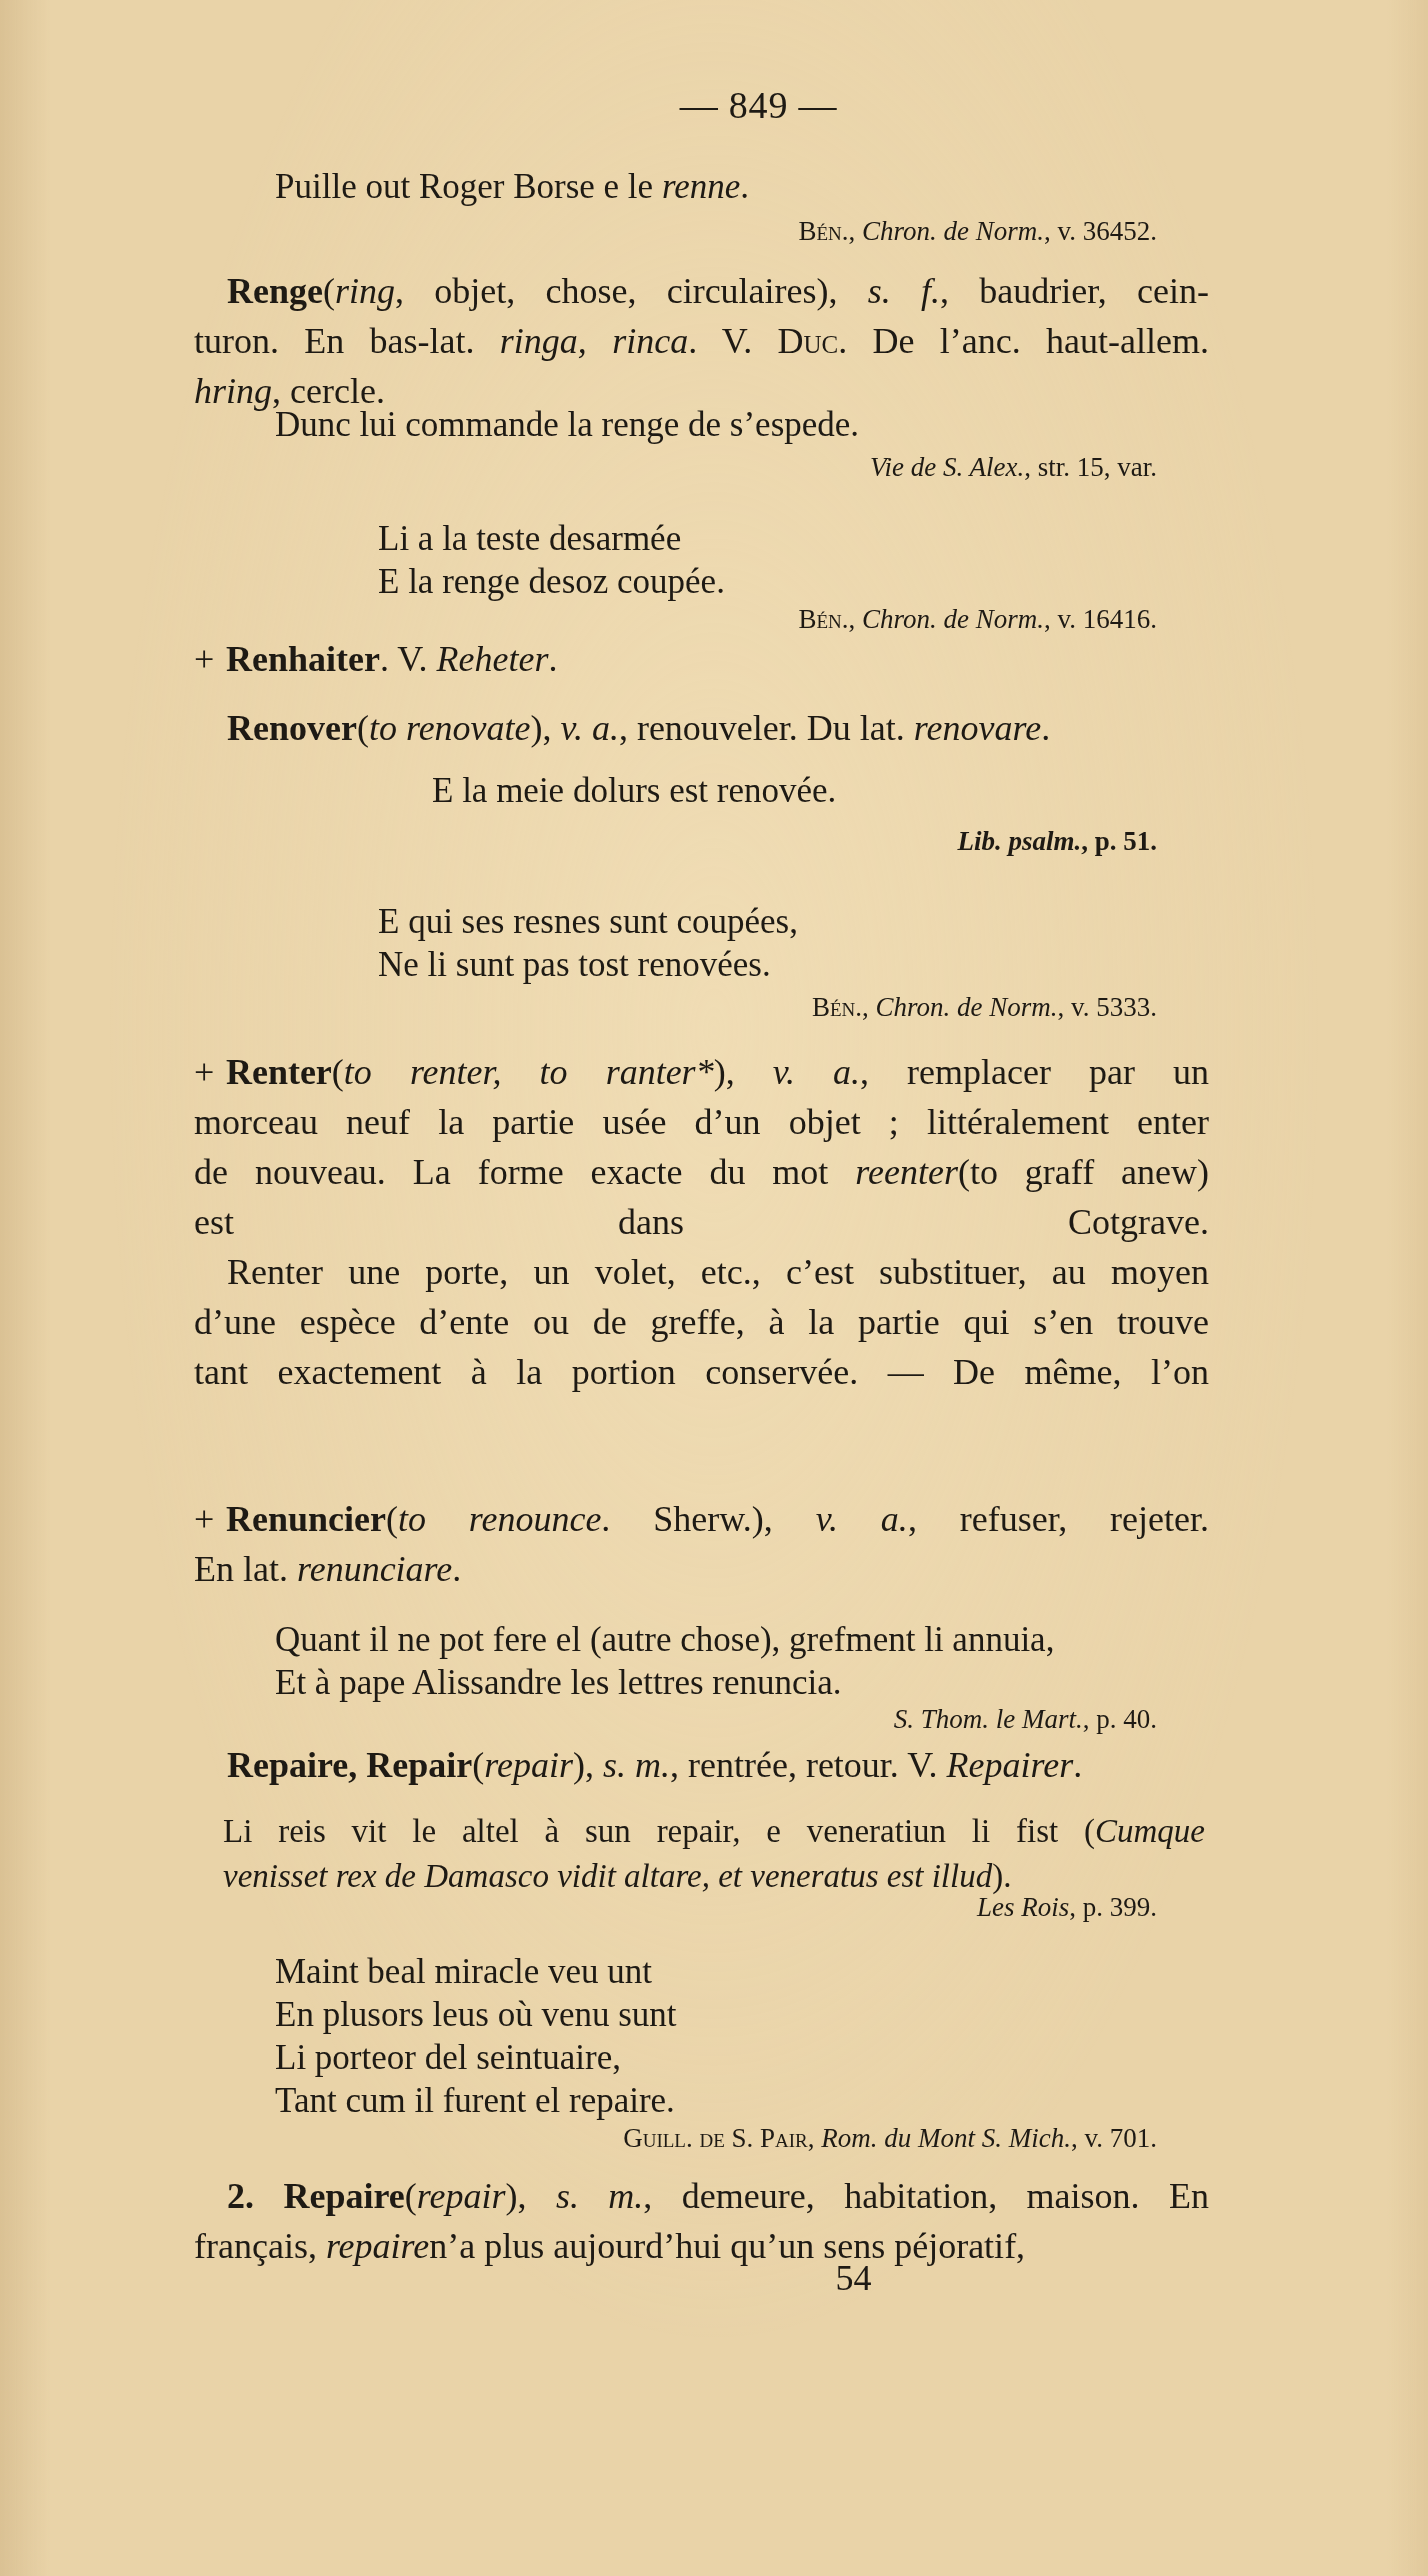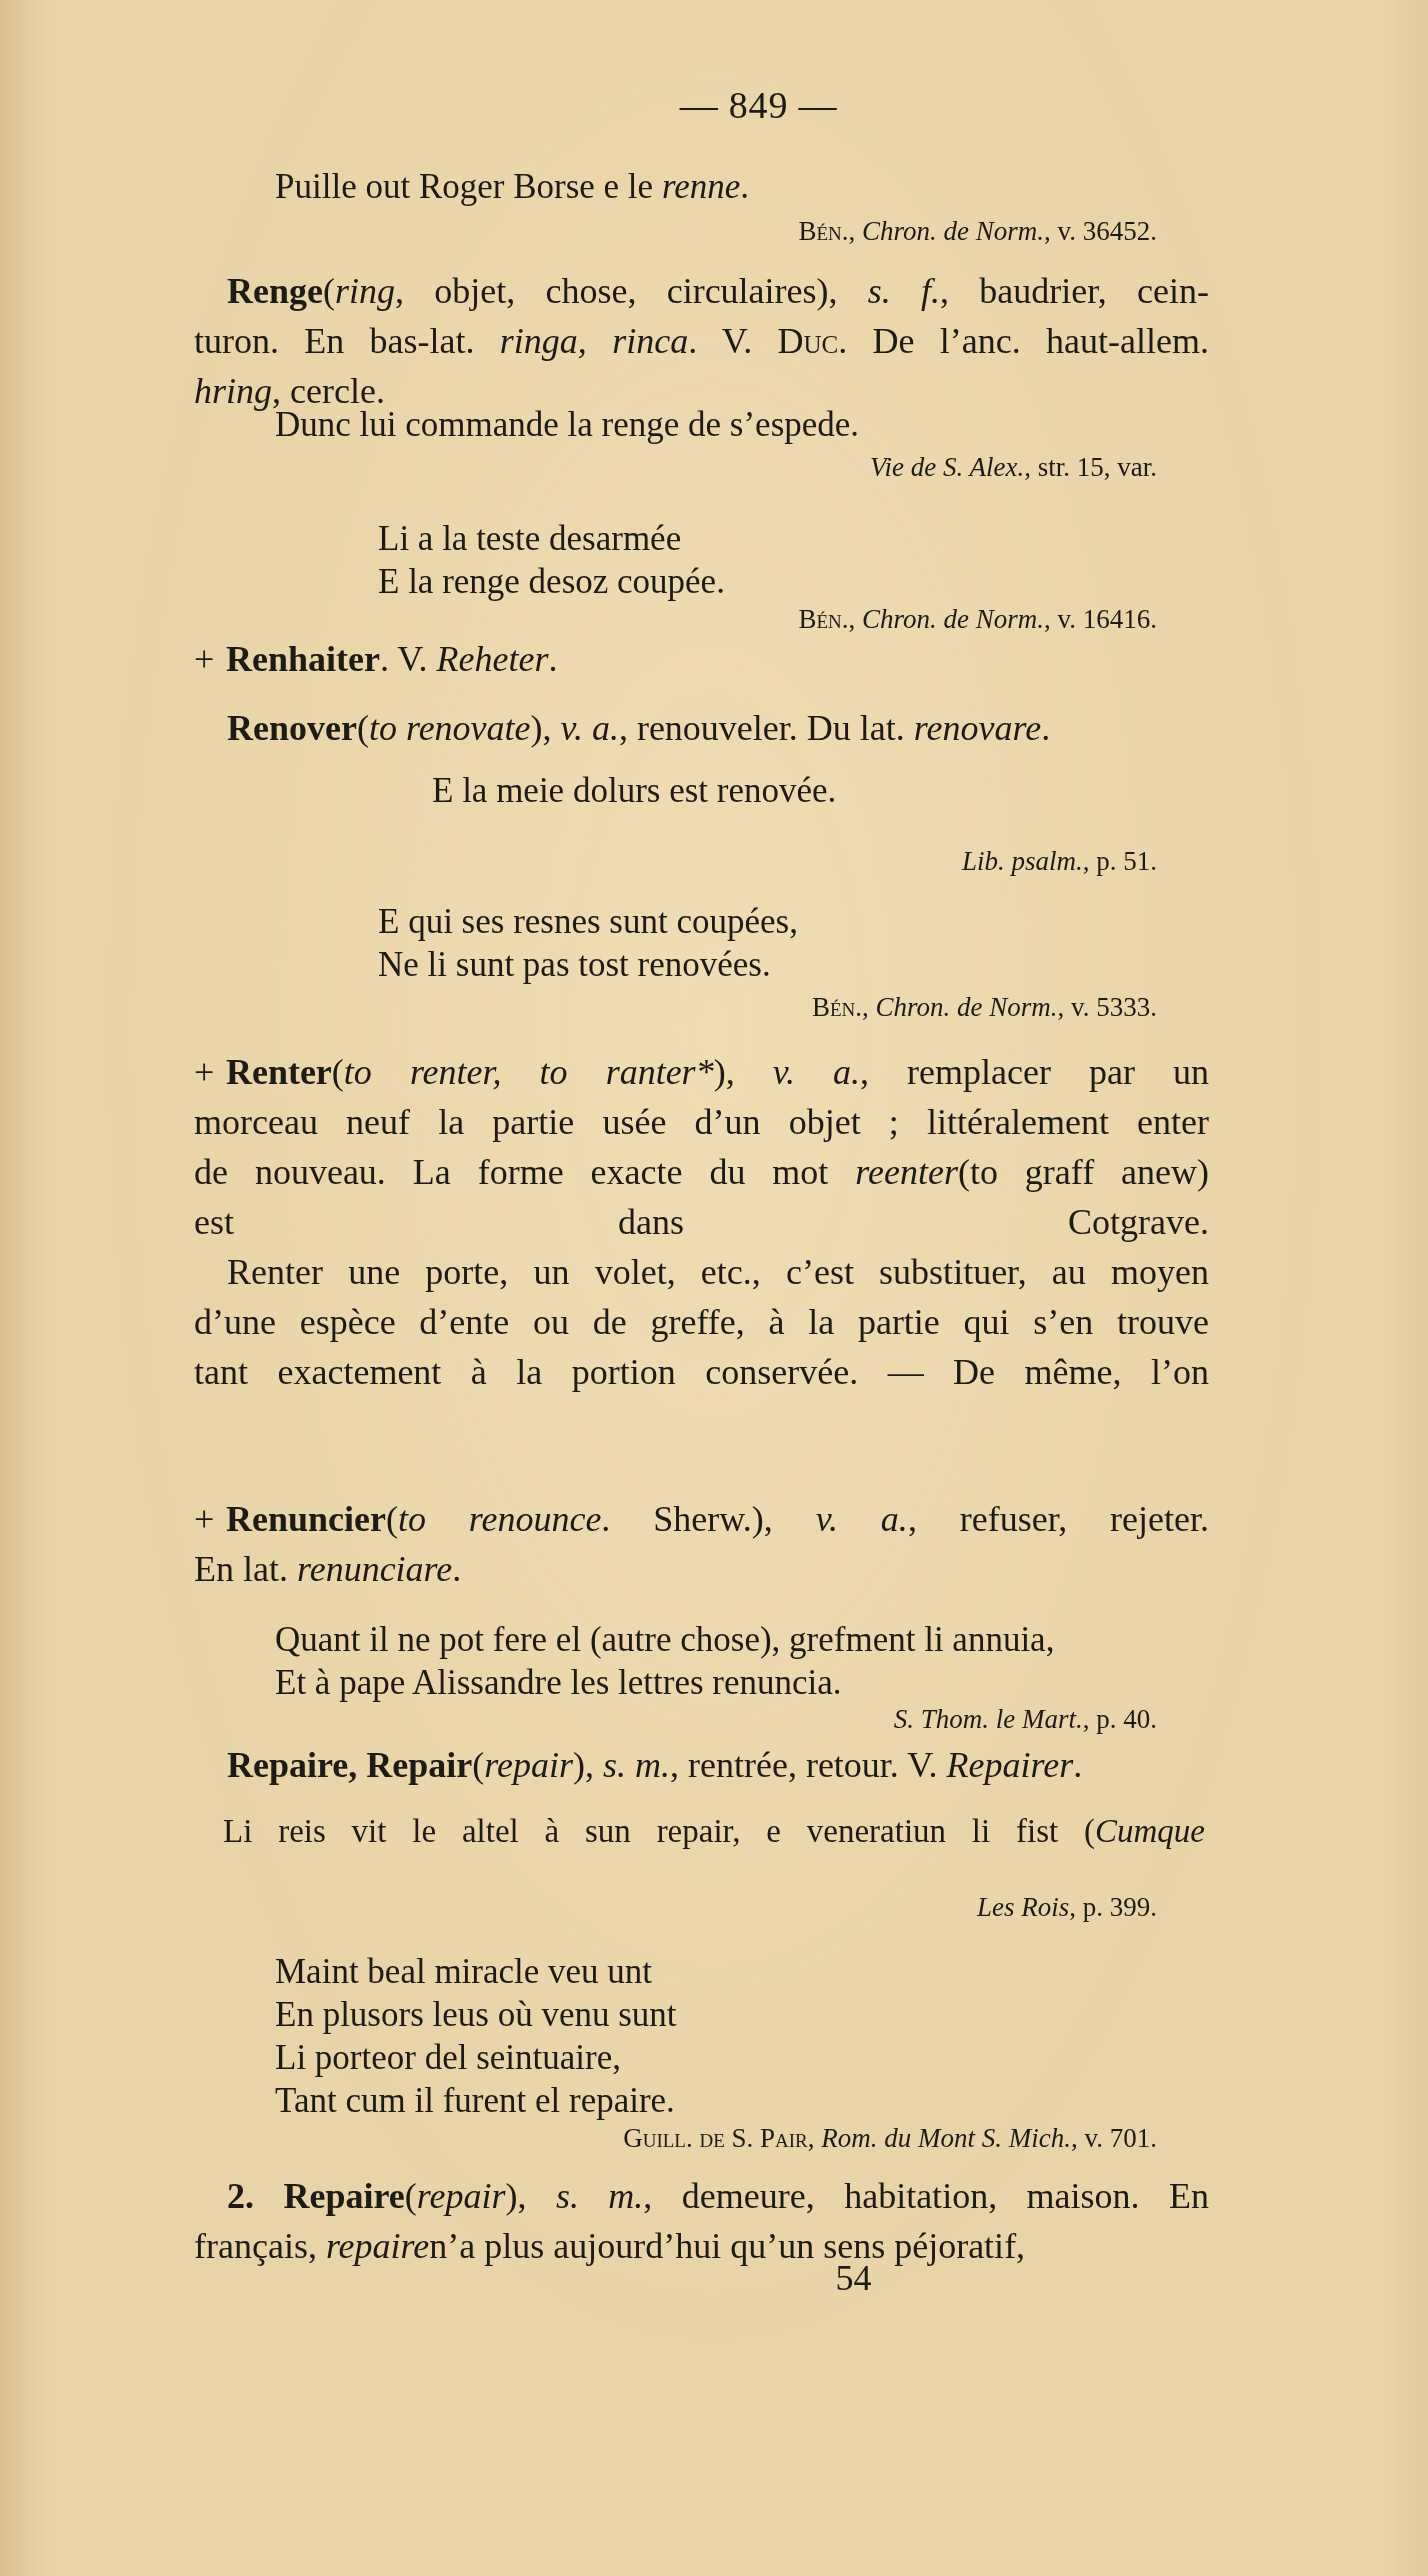--- a/index.html
+++ b/index.html
@@ -54,21 +54,21 @@
       <div class="abs cite" style="top: 604px;"><span class="sc">Bén.</span><span>, </span><span class="i">Chron. de Norm.</span><span>, v. 16416.</span></div>
       <div class="para" style="top: 634px;">
         <span class="line last" style="padding-left: 0px;"><span class="plus">+</span><span class="b">Renhaiter</span><span>. V. </span><span class="i">Reheter</span><span>.</span></span>
       </div>
       <div class="para" style="top: 703px;">
         <span class="line last" style="padding-left: 33px;"><span class="b">Renover</span><span>(</span><span class="i">to renovate</span><span>), </span><span class="i">v. a.</span><span>, renouveler. Du lat. </span><span class="i">renovare</span><span>.</span></span>
       </div>
       <div class="abs verse" style="top: 769px; left: 388px;">
         <div><span>E la meie dolurs est renovée.</span></div>
       </div>
-      <div class="abs cite" style="top: 846px;"><span class="i">Lib. psalm.</span><span>, p. 51.</span></div>
+      <div class="abs cite" style="top: 826px; font-weight: bold;"><span class="i">Lib. psalm.</span><span>, p. 51.</span></div>
       <div class="abs verse" style="top: 900px; left: 334px;">
         <div><span>E qui ses resnes sunt coupées,</span></div>
         <div><span>Ne li sunt pas tost renovées.</span></div>
       </div>
       <div class="abs cite" style="top: 992px;"><span class="sc">Bén.</span><span>, </span><span class="i">Chron. de Norm.</span><span>, v. 5333.</span></div>
       <div class="para" style="top: 1047px;">
         <span class="line" style="padding-left: 0px;"><span class="plus">+</span><span class="b">Renter</span><span>(</span><span class="i">to renter, to ranter*</span><span>), </span><span class="i">v. a.</span><span>, remplacer par un</span></span>
         <span class="line"><span>morceau neuf la partie usée d’un objet ; littéralement enter</span></span>
         <span class="line"><span>de nouveau. La forme exacte du mot </span><span class="i">reenter</span><span>(to graff anew)</span></span>
         <span class="line"><span>est dans Cotgrave.</span></span>
@@ -83,20 +83,21 @@
       <div class="abs verse" style="top: 1618px; left: 231px;">
         <div><span>Quant il ne pot fere el (autre chose), grefment li annuia,</span></div>
         <div><span>Et à pape Alissandre les lettres renuncia.</span></div>
       </div>
       <div class="abs cite" style="top: 1704px;"><span class="i">S. Thom. le Mart.</span><span>, p. 40.</span></div>
       <div class="para" style="top: 1740px;">
         <span class="line last" style="padding-left: 33px;"><span class="b">Repaire, Repair</span><span>(</span><span class="i">repair</span><span>), </span><span class="i">s. m.</span><span>, rentrée, retour. V. </span><span class="i">Repairer</span><span>.</span></span>
       </div>
       <div class="para" style="top: 1809px; font-size: 33px; line-height: 45px; left: 223px; width: 982px;">
         <span class="line"><span>Li reis vit le altel à sun repair, e veneratiun li fist (</span><span class="i">Cumque</span></span>
+        <span class="line last"><span class="i">venisset rex de Damasco vidit altare, et veneratus est illud</span><span>).</span></span>
       </div>
       <div class="abs cite" style="top: 1892px;"><span class="i">Les Rois</span><span>, p. 399.</span></div>
       <div class="abs verse" style="top: 1950px; left: 231px;">
         <div><span>Maint beal miracle veu unt</span></div>
         <div><span>En plusors leus où venu sunt</span></div>
         <div><span>Li porteor del seintuaire,</span></div>
         <div><span>Tant cum il furent el repaire.</span></div>
       </div>
       <div class="abs cite" style="top: 2123px;"><span class="sc">Guill. de S. Pair</span><span>, </span><span class="i">Rom. du Mont S. Mich.</span><span>, v. 701.</span></div>
       <div class="para" style="top: 2171px;">

